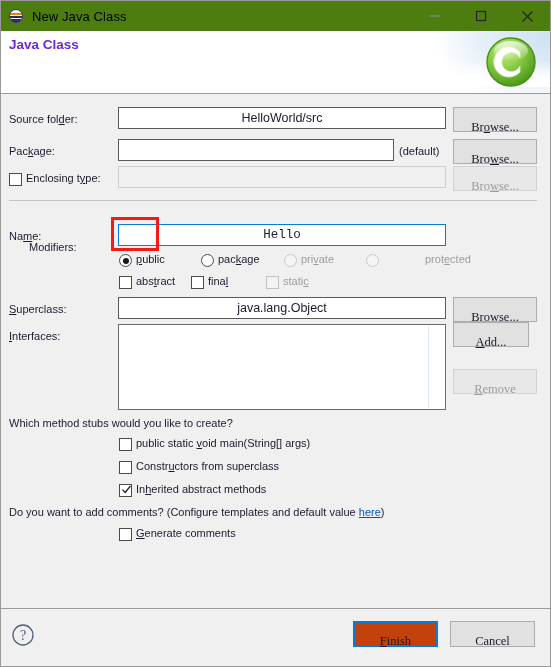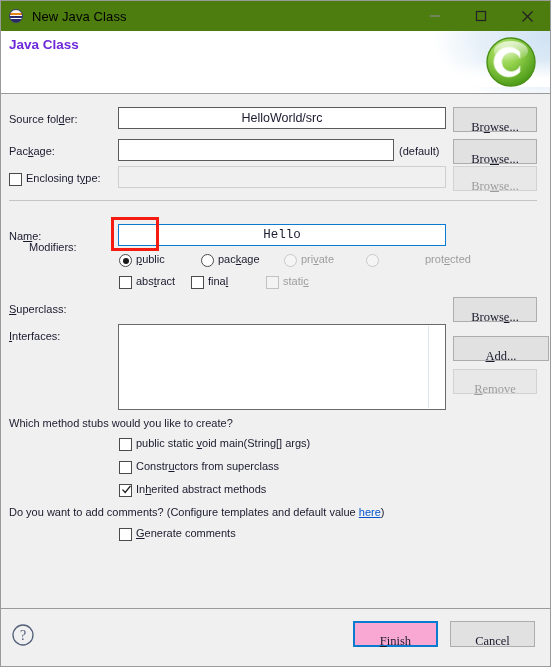--- a/index.html
+++ b/index.html
@@ -201,21 +201,21 @@
     cursor: default;
     padding: 8px;
   }
   .btn.disabled {
     color: #9d9d9d;
     background: #e8e8e8;
     border: 1px solid #d2d2d2;
   }
   .btn.default {
     border: 2px solid #0a7bd0;
-    background: #f9a8d4;
+    background: #c2410c;
     line-height: 21px;
   }
 
   
   .cb {
     position: absolute;
     width: 13px; height: 13px;
     box-sizing: border-box;
     background: #ffffff;
     border: 1px solid #4a4a4a;
@@ -382,27 +382,28 @@
     <span class="cb" style="left:118px; top:182px;"></span>
     <span class="lbl" style="left:135px; top:181px;"><span>abs</span><span class="mn">t</span><span>ract</span></span>
 
     <span class="cb" style="left:190px; top:182px;"></span>
     <span class="lbl" style="left:207px; top:181px;"><span>fina</span><span class="mn">l</span><span></span></span>
 
     <span class="cb disabled" style="left:265px; top:182px;"></span>
     <span class="lbl disabled" style="left:282px; top:181px;"><span>stati</span><span class="mn">c</span><span></span></span>
 
     <span class="lbl" style="left:8px; top:209px;"><span></span><span class="mn">S</span><span>uperclass:</span></span>
+    <input class="field" style="left: 117px; top: 203px; width: 328px;" value="java.lang.Object">
     <button class="btn" style="left:452px; top:203px; width:84px;"><span>Brows</span><span class="mn">e</span><span>...</span></button>
 
     <span class="lbl" style="left:8px; top:236px;"><span></span><span class="mn">I</span><span>nterfaces:</span></span>
     <div class="listbox" style="left:117px; top:230px; width:328px; height:86px;">
       <div class="divider"></div>
     </div>
-    <button class="btn" style="left:452px; top:242px; width:96px;text-align:center;"><span></span><span class="mn">A</span><span>dd...</span></button>
+    <button class="btn" style="left:452px; top:228px; width:76px;text-align:center;"><span></span><span class="mn">A</span><span>dd...</span></button>
     <button class="btn disabled" style="left:452px; top:275px; width:84px;"><span></span><span class="mn">R</span><span>emove</span></button>
 
     <span class="lbl" style="left:8px; top:323px;">Which method stubs would you like to create?</span>
 
     <span class="cb" style="left:118px; top:344px;"></span>
     <span class="lbl" style="left:135px; top:343px;"><span>public static </span><span class="mn">v</span><span>oid main(String[] args)</span></span>
 
     <span class="cb" style="left:118px; top:367px;"></span>
     <span class="lbl" style="left:135px; top:366px;"><span>Constr</span><span class="mn">u</span><span>ctors from superclass</span></span>
 

